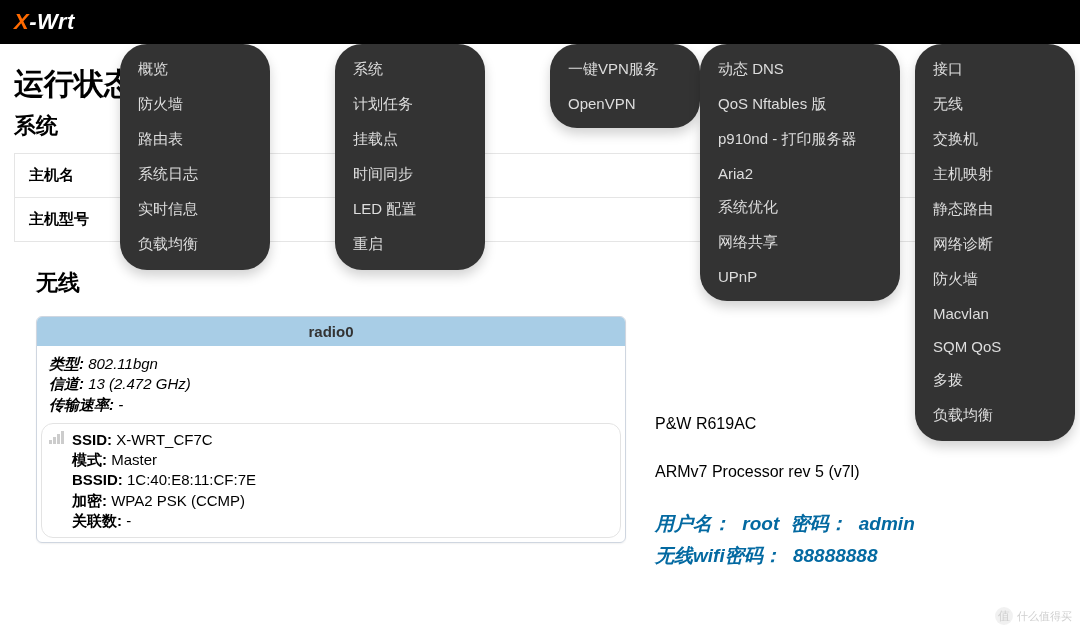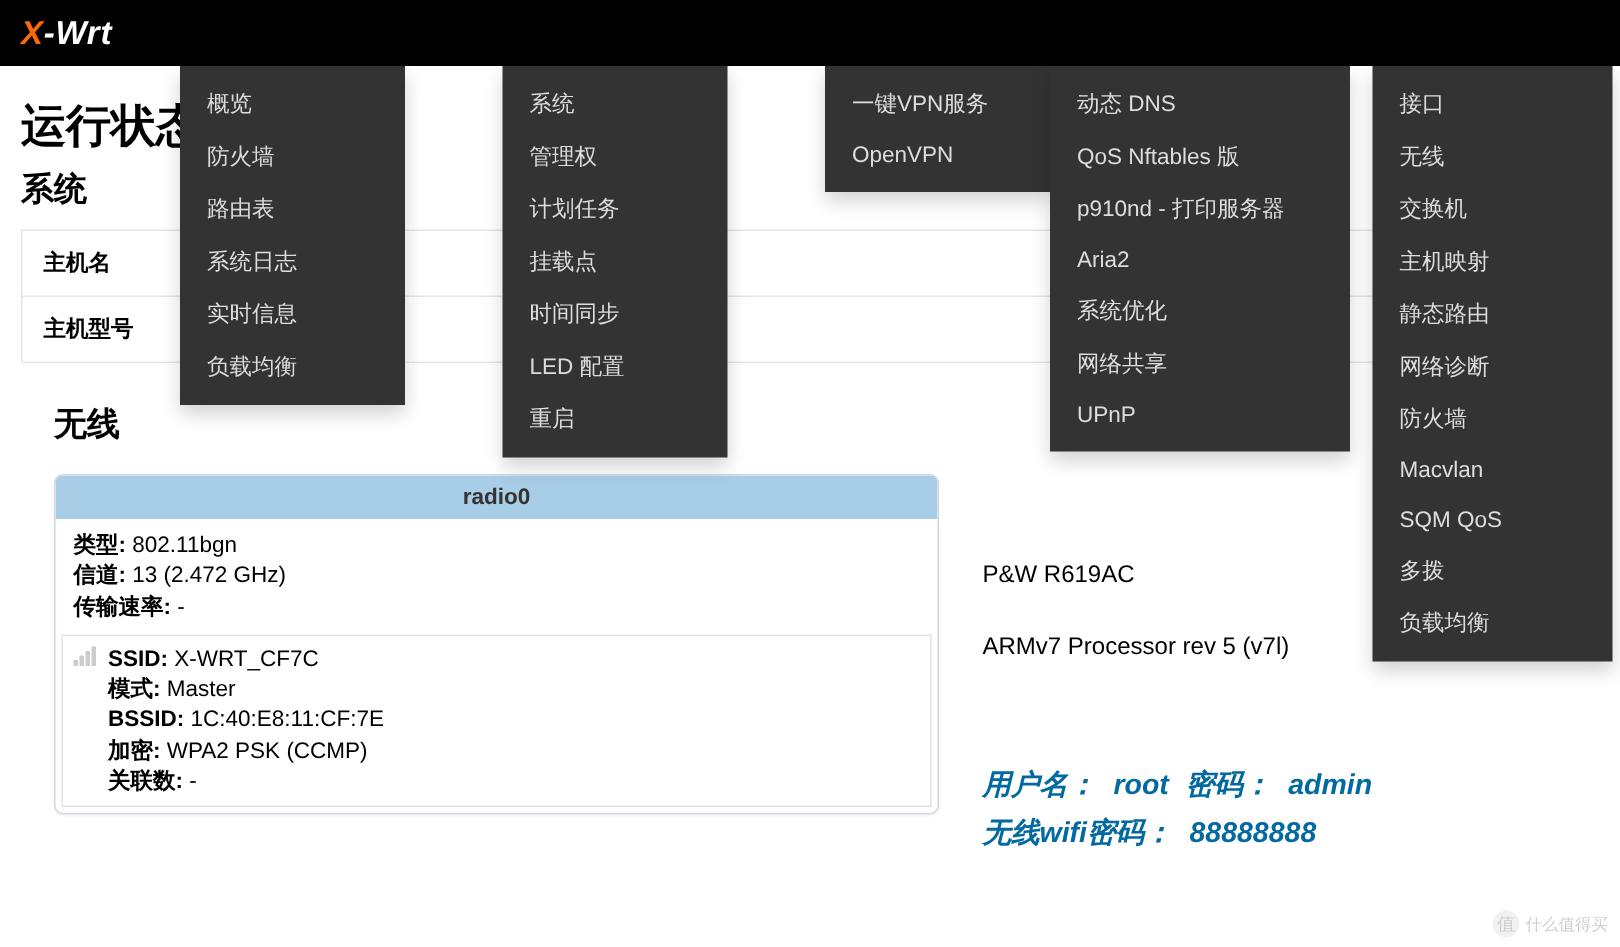--- a/index.html
+++ b/index.html
@@ -5,46 +5,46 @@
     * { margin: 0; padding: 0; box-sizing: border-box; }
     body { font-family: -apple-system, "Helvetica Neue", Arial, "PingFang SC", "Microsoft YaHei", sans-serif; width: 1080px; height: 631px; background: #fff; position: relative; overflow: hidden; }
     
     .navbar { background: #000; height: 44px; display: flex; align-items: center; position: relative; z-index: 100; }
     .brand { color: #fff; font-weight: bold; font-size: 22px; padding: 0 14px; letter-spacing: 0.5px; font-style: italic; }
     .brand .x { color: #ff6a00; }
     .nav-item { color: #ccc; font-size: 16px; padding: 0 12px; display: flex; align-items: center; cursor: pointer; white-space: nowrap; position: relative; }
     .nav-item.active { color: #fff; }
     .caret { display: inline-block; width: 0; height: 0; margin-left: 5px; vertical-align: middle; border-top: 4px solid #888; border-right: 4px solid transparent; border-left: 4px solid transparent; }
     
-    .dropdown { position: absolute; background: #333; min-width: 150px; padding: 8px 0; z-index: 200; box-shadow: 0 6px 12px rgba(0,0,0,.175); }
+    .dropdown { position: absolute; background: #333; min-width: 150px; padding: 8px 0; z-index: 200; box-shadow: 0 6px 12px rgba(0,0,0,.175); border-radius: 27px; }
     .dropdown-item { color: #ddd; font-size: 15px; padding: 8px 18px; cursor: pointer; white-space: nowrap; }
     
     .content { padding: 0 14px; position: relative; z-index: 1; }
     .h1 { font-size: 30px; font-weight: bold; margin-top: 20px; margin-bottom: 6px; }
     .h2 { font-size: 22px; font-weight: bold; margin-top: 6px; margin-bottom: 12px; }
     
     .table { width: 100%; border-collapse: collapse; }
     .table td { border: 1px solid #e5e5e5; padding: 12px 14px; font-size: 15px; text-align: left; vertical-align: middle; }
     .table .lbl { width: 200px; font-weight: bold; }
     
     .wireless-h { font-size: 22px; font-weight: bold; margin: 26px 0 18px 22px; }
     
     .radio-card { border: 1px solid #cfd6e0; border-radius: 6px; margin-left: 22px; width: 590px; box-shadow: 0 1px 2px rgba(0,0,0,0.06); overflow: hidden; }
     .radio-head { background: #a8cde6; text-align: center; padding: 6px; font-size: 15px; font-weight: bold; color: #333; }
-    .radio-body { padding: 8px 12px 4px; font-size: 15px; line-height: 1.35; }
+    .radio-body { padding: 8px 12px 4px; font-size: 15px; line-height: 1.35; font-style: italic; }
     .radio-body b { font-weight: bold; }
-    .radio-sub { border: 1px solid #e3e3e3; border-radius: 0; margin: 4px; padding: 6px 8px 6px 30px; position: relative; font-size: 15px; line-height: 1.35; }
+    .radio-sub { border: 1px solid #e3e3e3; border-radius: 12px; margin: 4px; padding: 6px 8px 6px 30px; position: relative; font-size: 15px; line-height: 1.35; }
     .sig-icon { position: absolute; left: 7px; top: 8px; width: 16px; height: 12px; }
     .sig-icon span { position: absolute; bottom: 0; width: 3px; background: #ccc; }
     .sig-icon span:nth-child(1){ left:0; height:4px; }
     .sig-icon span:nth-child(2){ left:4px; height:7px; }
     .sig-icon span:nth-child(3){ left:8px; height:10px; }
     .sig-icon span:nth-child(4){ left:12px; height:13px; }
     
-    .right-info { position: absolute; left: 655px; top: 360px; font-size: 16px; line-height: 3.0; }
+    .right-info { position: absolute; left: 655px; top: 400px; font-size: 16px; line-height: 3.0; }
     
     .cred { position: absolute; left: 655px; top: 508px; color: #0369a1; font-size: 19px; font-weight: bold; line-height: 1.7; font-style: italic; }
     .cred span { margin-right: 6px; }
     
     .wm { position: absolute; right: 8px; bottom: 6px; opacity: 0.4; font-size: 11px; color: #888; display:flex; align-items:center; gap:4px;}
     .wm .c { width: 18px; height: 18px; border-radius: 50%; background: #ddd; display:flex;align-items:center;justify-content:center;font-size:12px;color:#888;}
     
     .nav-group { position: absolute; top: 0; }
   </style>
 </head>
@@ -73,21 +73,20 @@
       </div>
     </div>
     <div class="nav-group" style="left: 335px;">
       <div style="display: flex; height: 44px;">
         <div class="nav-item active">系统<span class="caret"></span></div>
         <div class="nav-item">VPN<span class="caret"></span></div>
         <div class="nav-item">服务<span class="caret"></span></div>
       </div>
       <div class="dropdown" style="left: 0px; top: 44px;">
         <div class="dropdown-item">系统</div>
-        <div class="dropdown-item">管理权</div>
         <div class="dropdown-item">计划任务</div>
         <div class="dropdown-item">挂载点</div>
         <div class="dropdown-item">时间同步</div>
         <div class="dropdown-item">LED 配置</div>
         <div class="dropdown-item">重启</div>
       </div>
     </div>
     <div class="nav-group" style="left: 550px;">
       <div style="display: flex; height: 44px;">
         <div class="nav-item active">VPN<span class="caret"></span></div>

